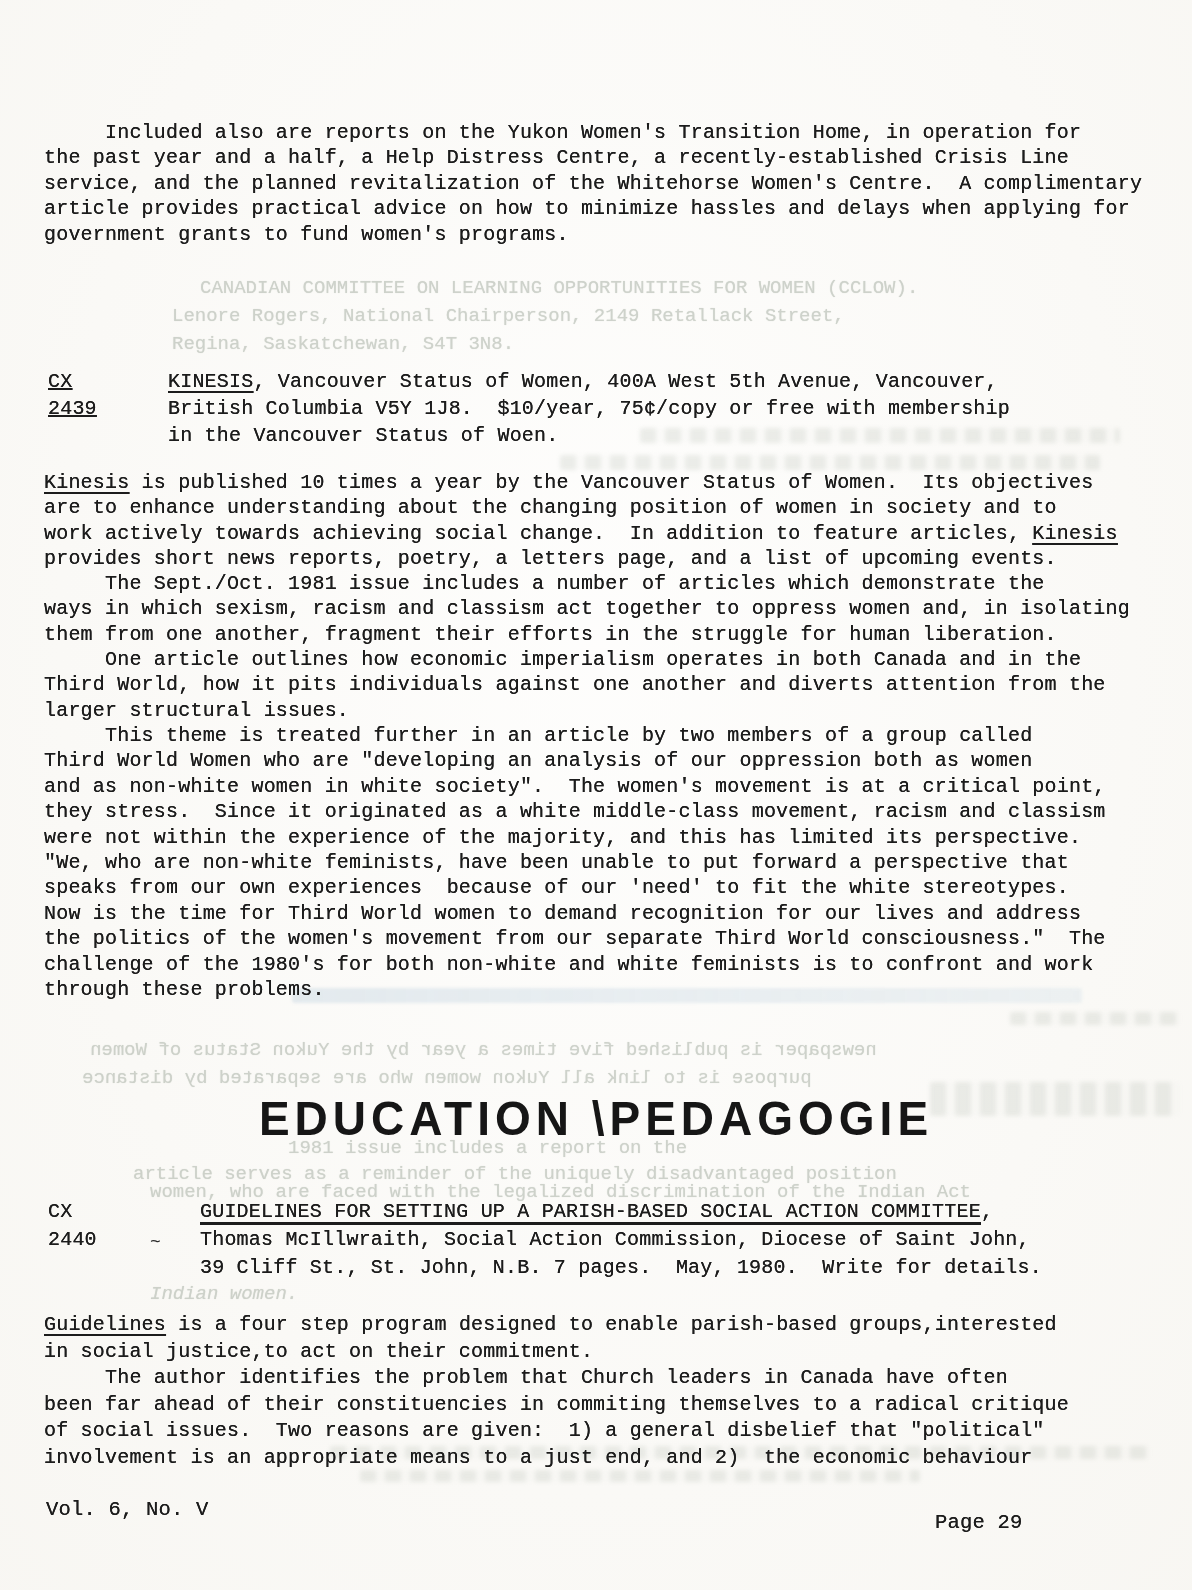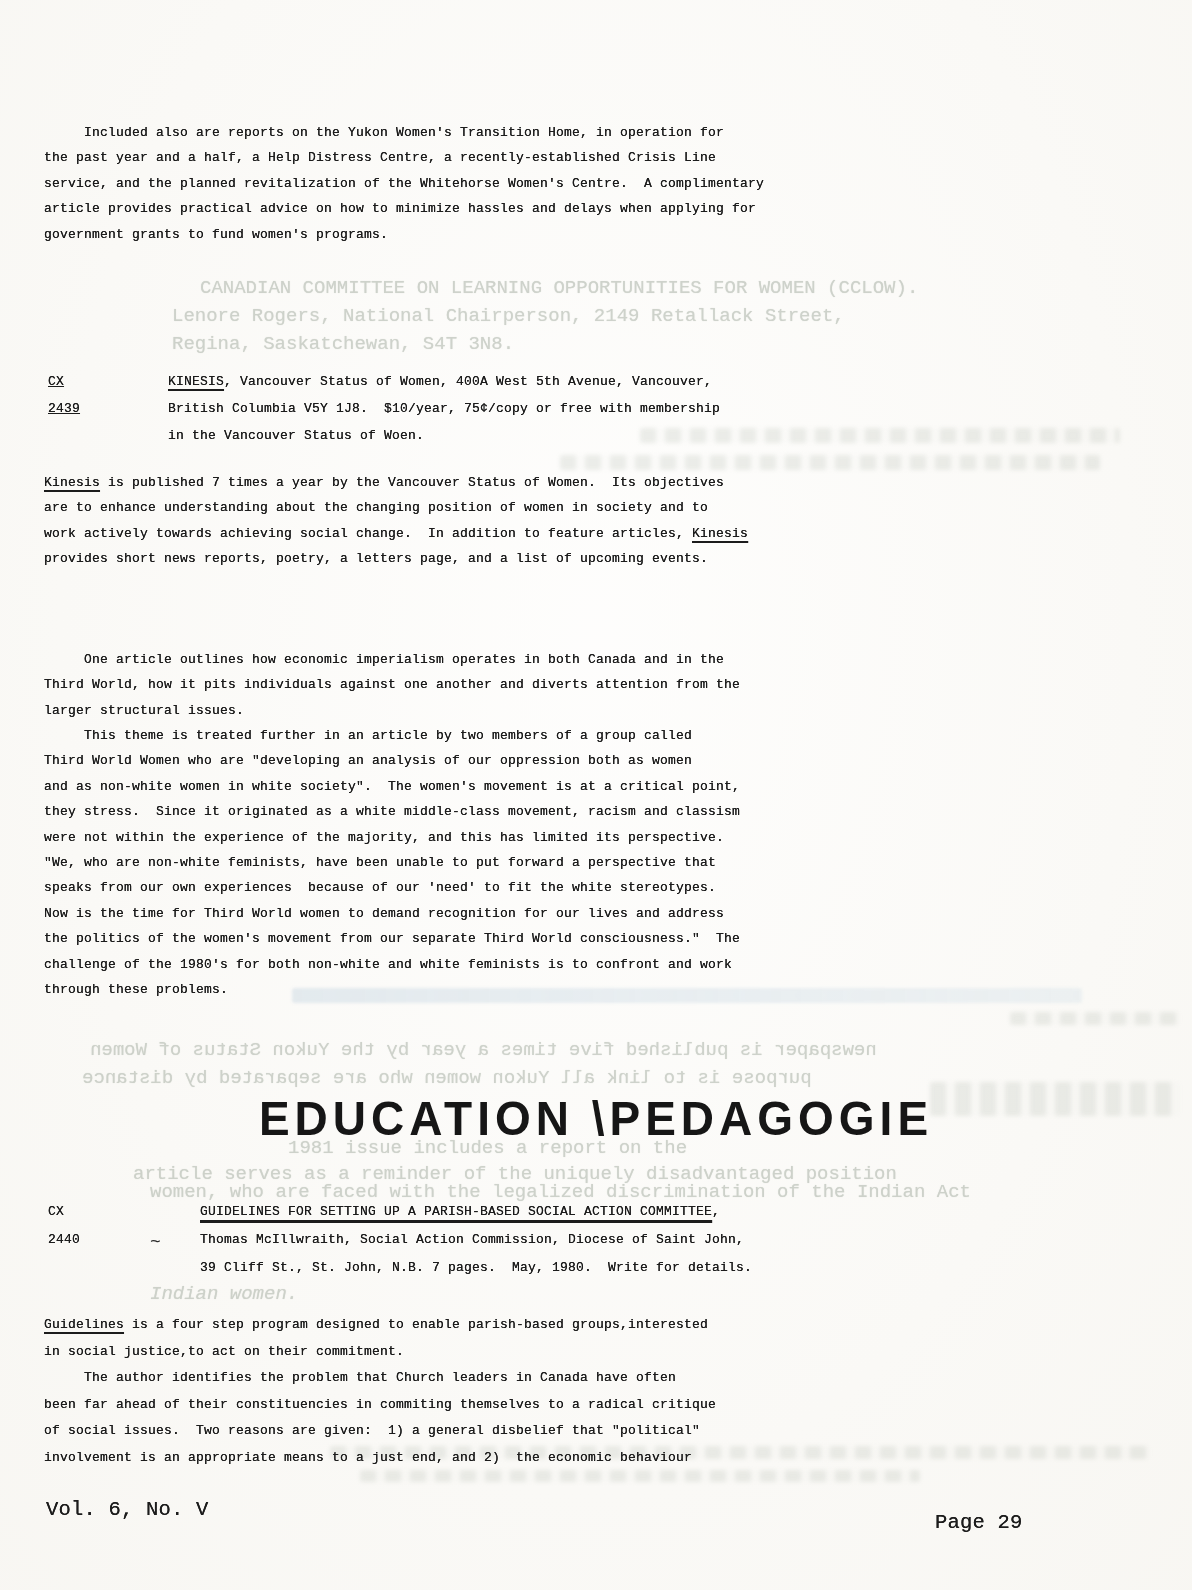--- a/index.html
+++ b/index.html
@@ -10,21 +10,21 @@
     background:#fcfbf8;
     background-image:radial-gradient(ellipse at 50% 40%, rgba(255,255,255,.6) 0%, rgba(240,238,232,.35) 100%);
     overflow:hidden;
     font-family:"Liberation Mono","DejaVu Sans Mono",monospace;
     color:#1c1c1c;
   }
   .mono{
     position:absolute;
     margin:0;
     white-space:pre-wrap;
-    font-size:13px;
+    font-size:20px;
     line-height:25.4px;
     letter-spacing:.2px;
     text-shadow:0 0 .5px currentColor;
   }
   .u{text-decoration:underline;text-underline-offset:4px;text-decoration-thickness:2px;}
   .u-heavy{text-decoration:underline;text-underline-offset:5px;text-decoration-thickness:2.5px;}
   .entry-label{left:48px;width:110px;}
   .entry-body{left:168px;width:1000px;}
   .lh27{line-height:27px;}
   .lh28{line-height:28px;}
@@ -107,24 +107,27 @@
 service, and the planned revitalization of the Whitehorse Women's Centre.  A complimentary
 article provides practical advice on how to minimize hassles and delays when applying for
 government grants to fund women's programs.</p>
 
   <p class="mono lh27 entry-label" style="top:368px;text-decoration:underline;"><span>CX</span>
 <span>2439</span></p>
   <p class="mono lh27 entry-body" style="top:368px;"><span class="u">KINESIS</span><span>, Vancouver Status of Women, 400A West 5th Avenue, Vancouver,
 British Columbia V5Y 1J8.  $10/year, 75¢/copy or free with membership
 in the Vancouver Status of Woen.</span></p>
 
-  <p class="mono" style="top:470px;left:44px;width:1140px;"><span class="u">Kinesis</span><span> is published 7 times a year by the Vancouver Status of Women.  Its objectives
+  <p class="mono" style="top:470px;left:44px;width:1140px;"><span class="u">Kinesis</span><span> is published 10 times a year by the Vancouver Status of Women.  Its objectives
 are to enhance understanding about the changing position of women in society and to
 work actively towards achieving social change.  In addition to feature articles, </span><span class="u">Kinesis</span><span>
 provides short news reports, poetry, a letters page, and a list of upcoming events.</span></p>
+  <p class="mono" style="top:571px;left:44px;width:1140px;">     The Sept./Oct. 1981 issue includes a number of articles which demonstrate the
+ways in which sexism, racism and classism act together to oppress women and, in isolating
+them from one another, fragment their efforts in the struggle for human liberation.</p>
   <p class="mono" style="top:647px;left:44px;width:1140px;">     One article outlines how economic imperialism operates in both Canada and in the
 Third World, how it pits individuals against one another and diverts attention from the
 larger structural issues.</p>
   <p class="mono" style="top:723px;left:44px;width:1140px;">     This theme is treated further in an article by two members of a group called
 Third World Women who are "developing an analysis of our oppression both as women
 and as non-white women in white society".  The women's movement is at a critical point,
 they stress.  Since it originated as a white middle-class movement, racism and classism
 were not within the experience of the majority, and this has limited its perspective.
 "We, who are non-white feminists, have been unable to put forward a perspective that
 speaks from our own experiences  because of our 'need' to fit the white stereotypes.

